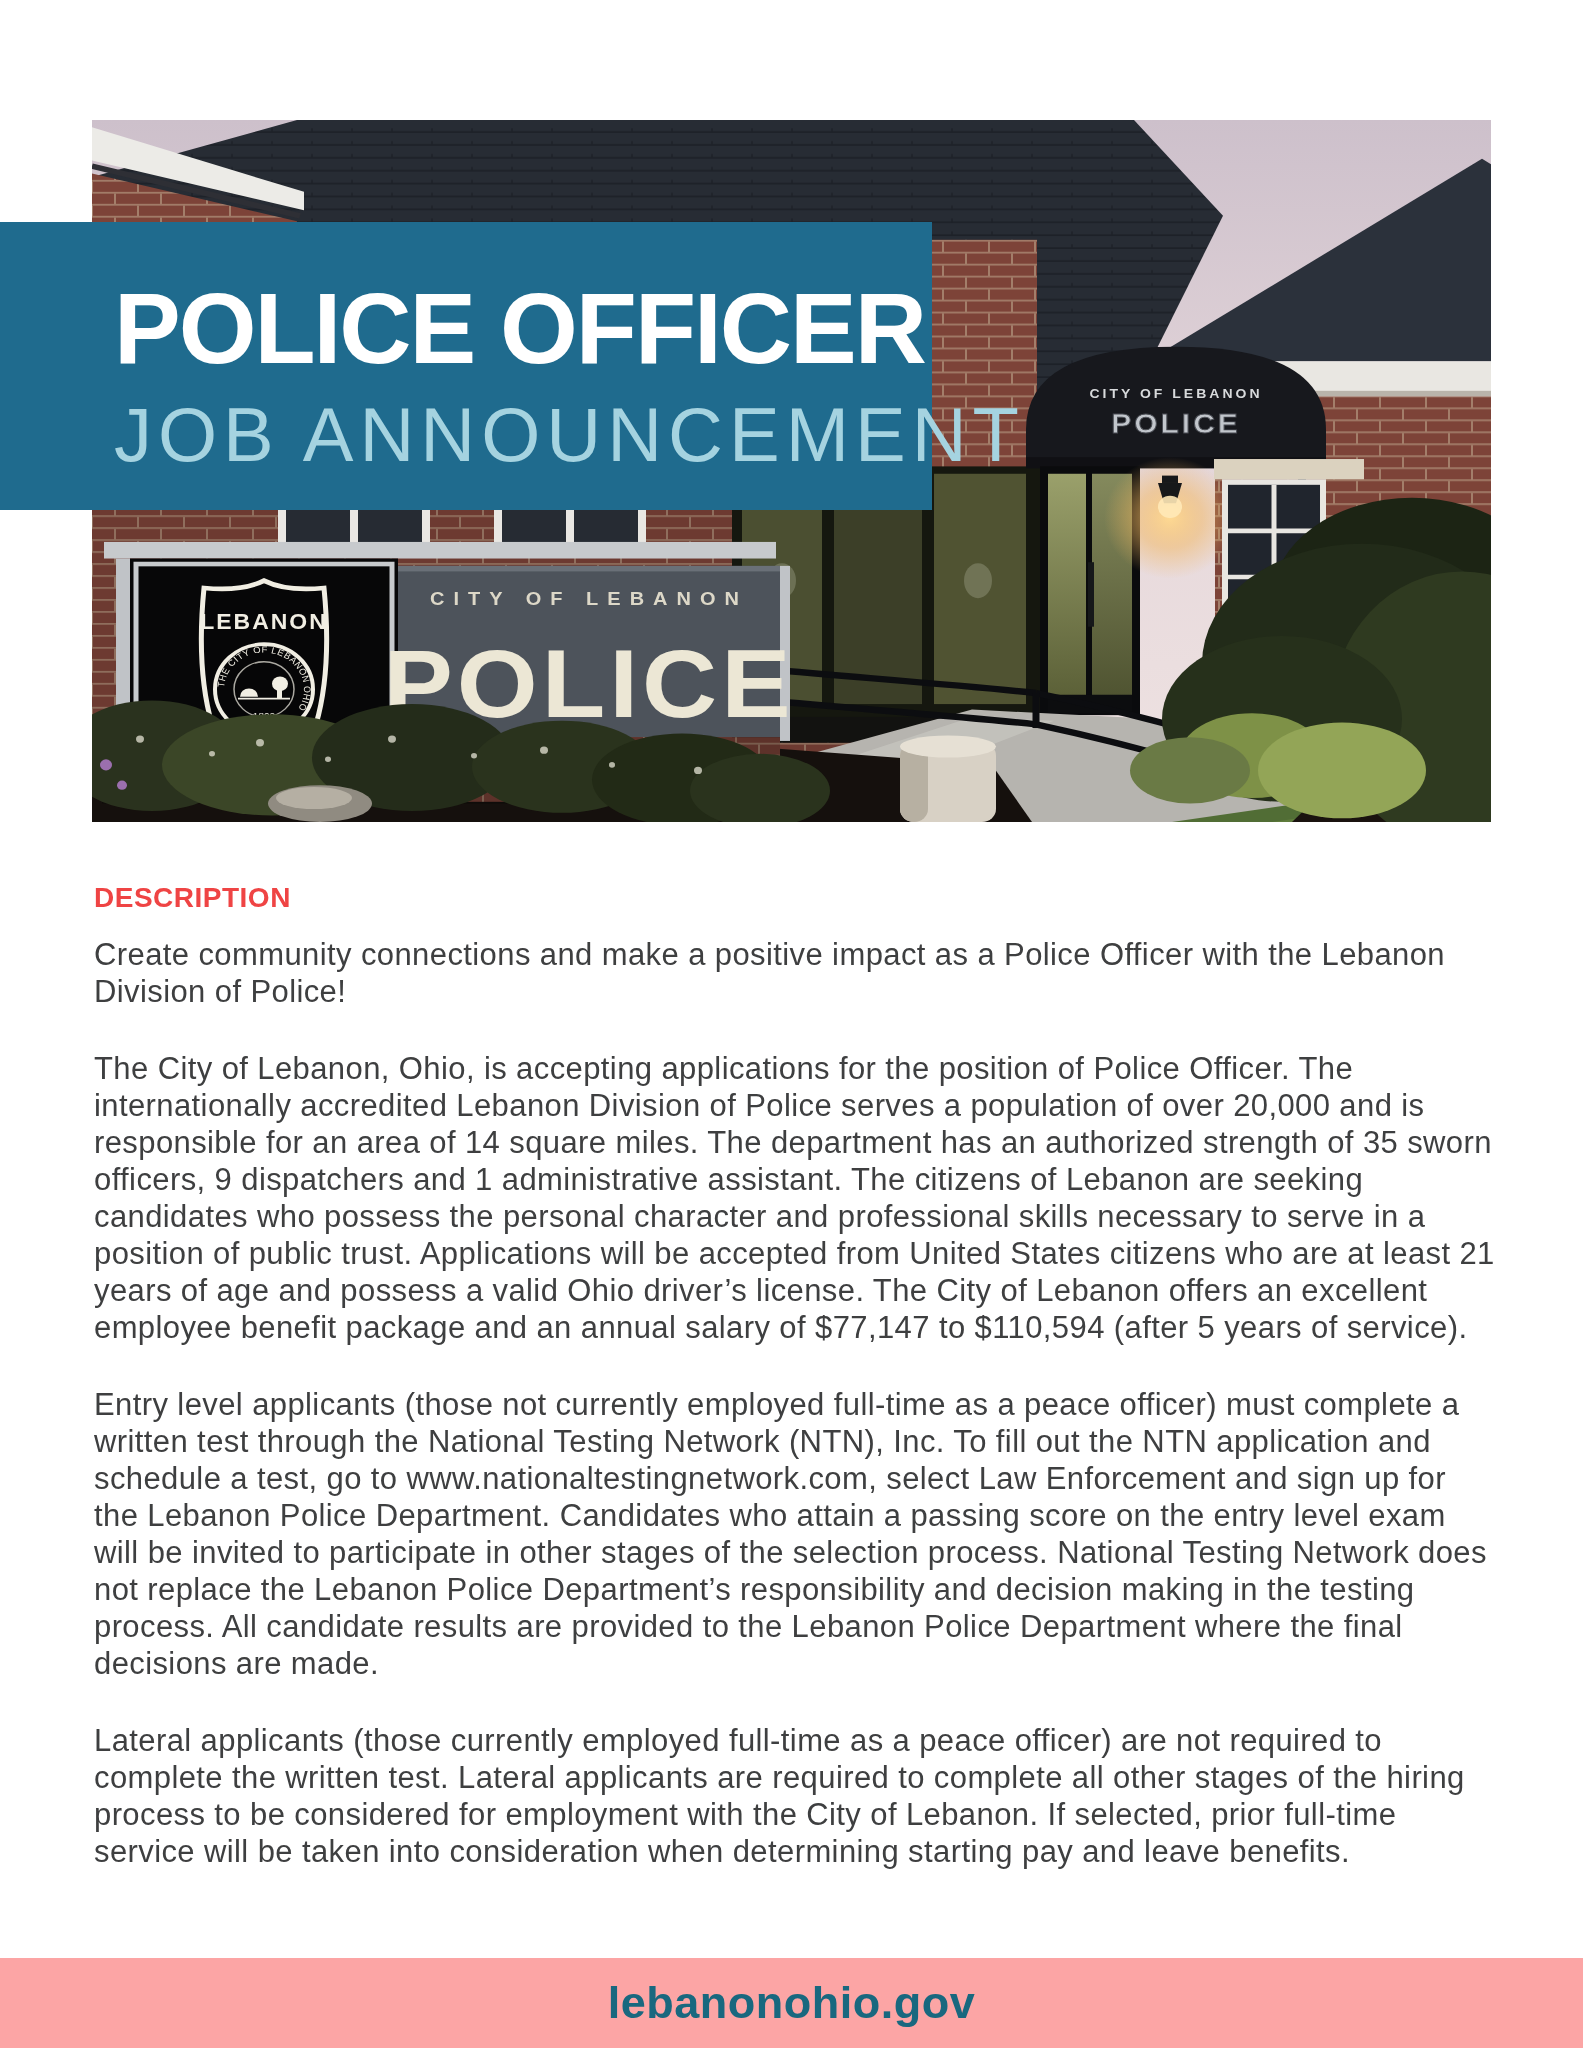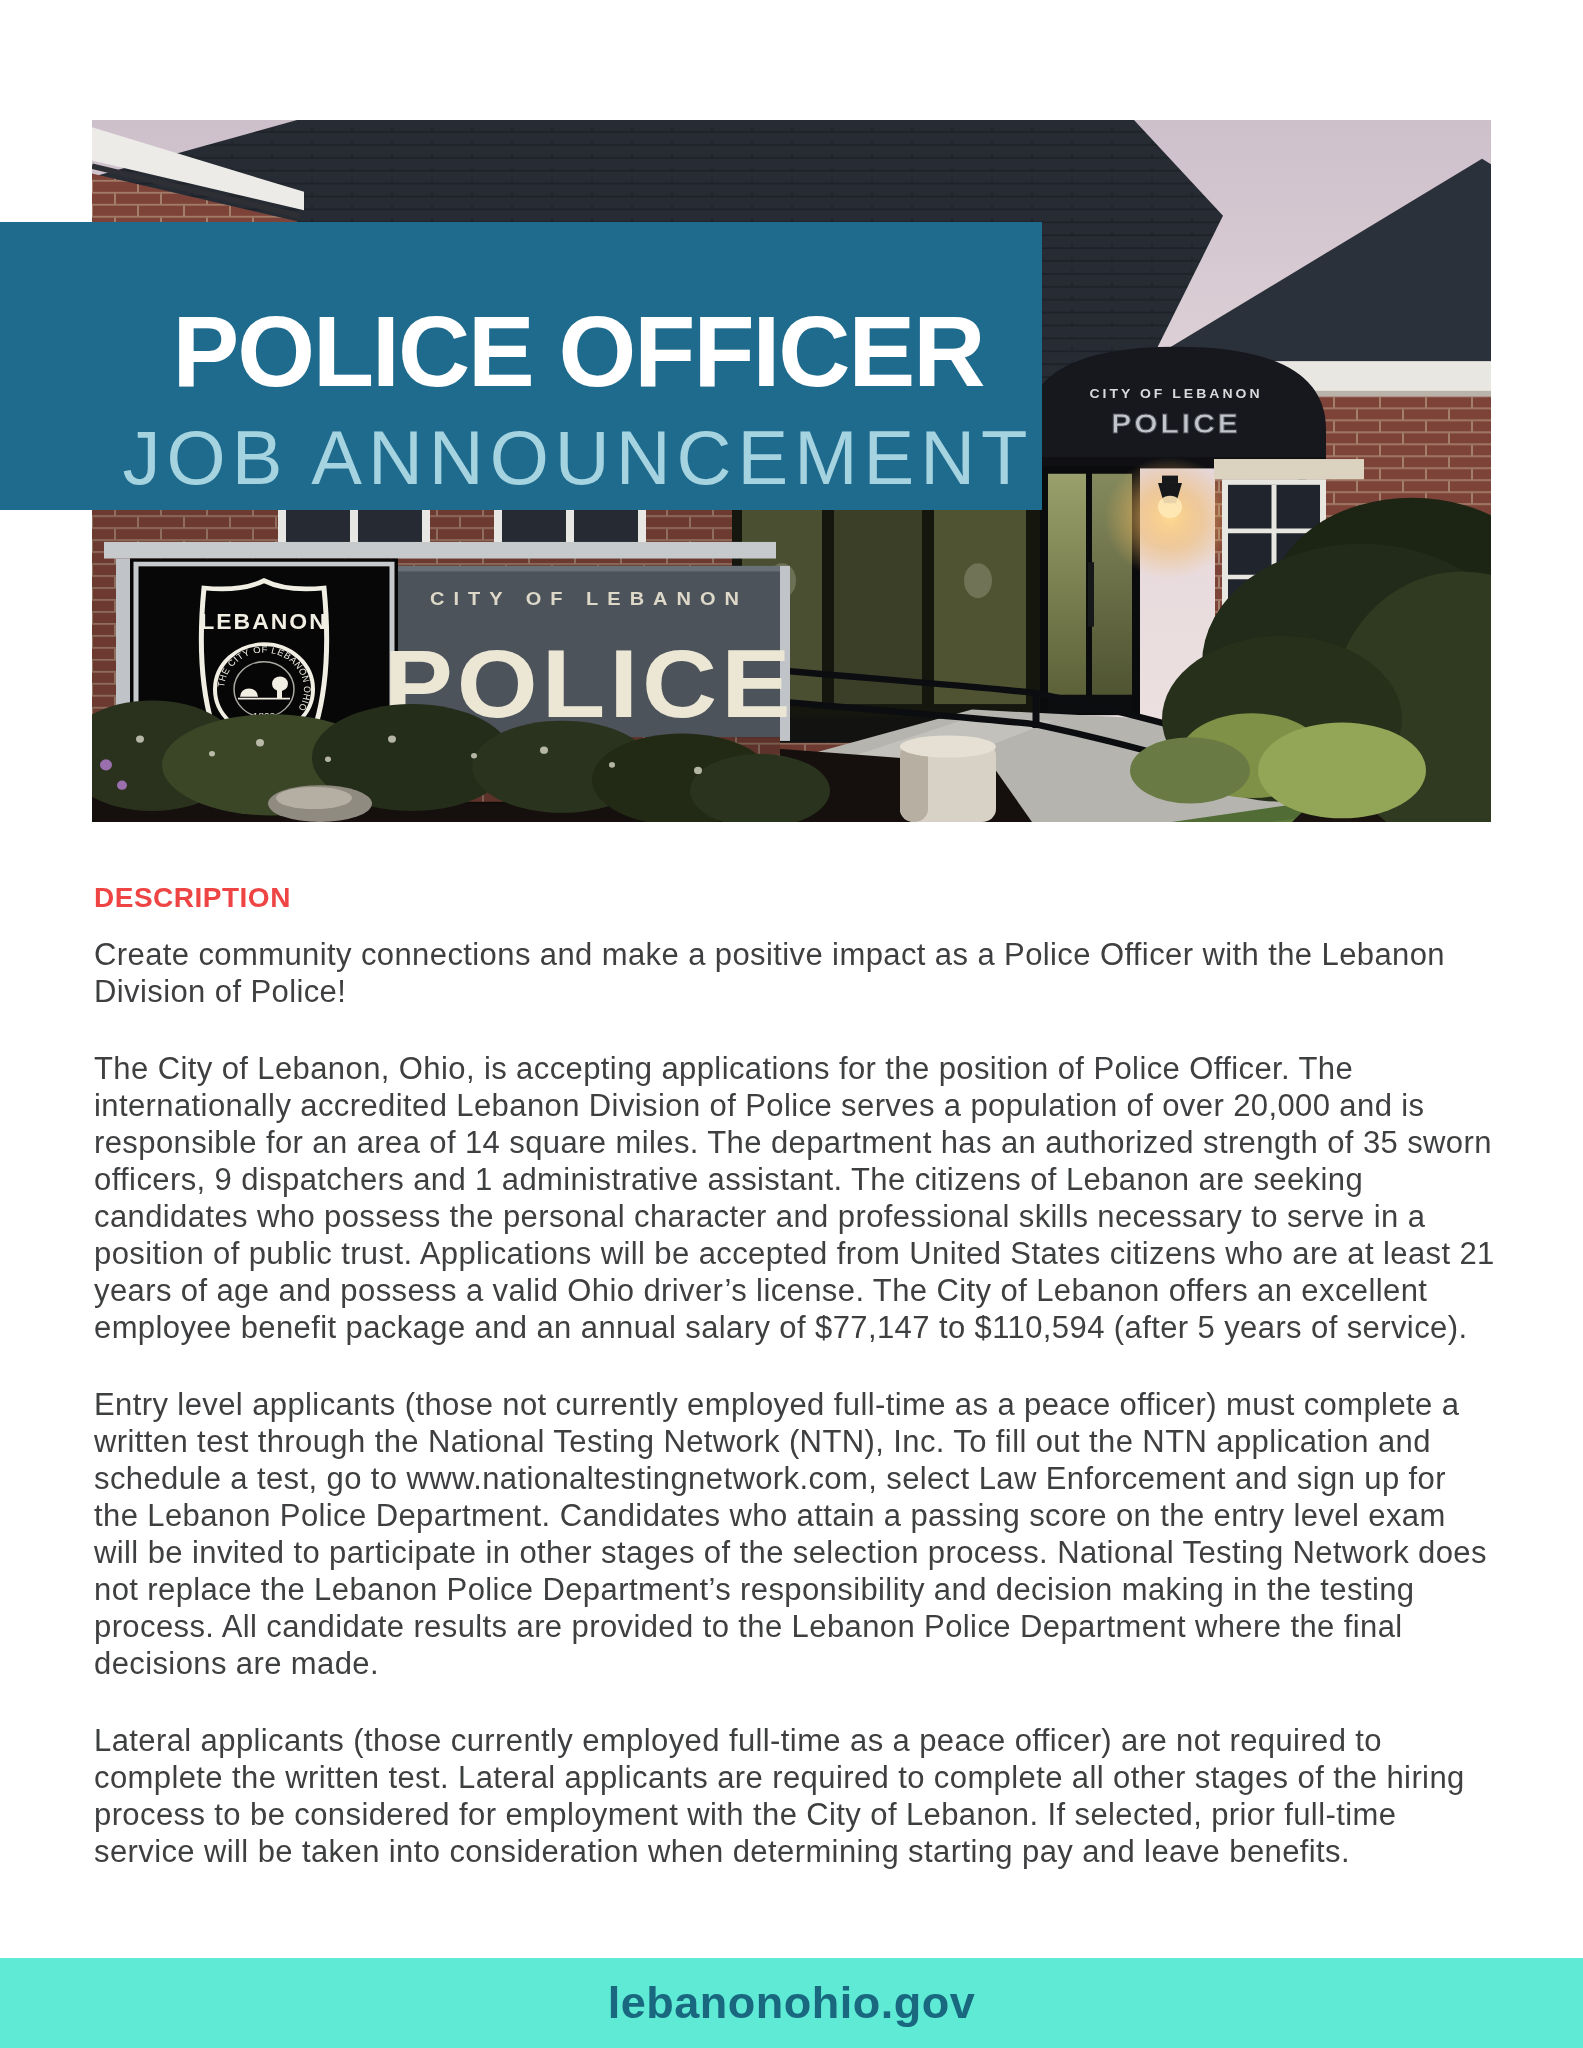--- a/index.html
+++ b/index.html
@@ -5,43 +5,43 @@
   html,body{margin:0;padding:0;background:#ffffff;}
   .page{
     position:relative;width:1583px;height:2048px;background:#ffffff;
     font-family:"Liberation Sans",sans-serif;overflow:hidden;
   }
   .photo{
     position:absolute;left:92px;top:92px;width:1399px;height:702px;overflow:hidden;margin-top:28px;
   }
   .photo svg{display:block;width:100%;height:100%;}
   .banner{
-    position:absolute;left:0;top:222px;width:1042px;height:288px;
-    background:#1f6b8e;box-sizing:border-box;padding:79px 0 0 114px;text-align:center;
+    position:absolute;left:0;top:222px;width:932px;height:288px;
+    background:#1f6b8e;box-sizing:border-box;padding:56px 0 0 114px;
   }
   .banner-title{
     font-size:100px;font-weight:800;color:#ffffff;letter-spacing:-2px;
     line-height:1.0;white-space:nowrap;
   }
   .banner-subtitle{
     font-size:76px;font-weight:400;color:#a5d3e0;letter-spacing:6px;
     line-height:1.0;margin-top:19px;white-space:nowrap;
   }
   .desc-heading{
     position:absolute;left:94px;top:882px;font-size:28px;font-weight:800;
     color:#ef4444;letter-spacing:0.5px;
   }
   .body-text{
     position:absolute;left:94px;top:936px;width:1420px;
     font-size:31px;line-height:37px;letter-spacing:0.4px;color:#3e3f40;
   }
   .body-text p{margin:0 17px 40px 0;}
   .footer{
     position:absolute;left:0;top:1958px;width:1583px;height:90px;
-    background:#5eead4;display:flex;align-items:center;justify-content:center;
+    background:#fca5a5;display:flex;align-items:center;justify-content:center;
   }
   .footer-url{font-size:45px;font-weight:700;color:#19687f;letter-spacing:0.5px;}
 </style>
 </head>
 <body>
 
 <div class="page">
 
   <div class="photo">
     <svg viewBox="0 0 1399 762" preserveAspectRatio="none">

